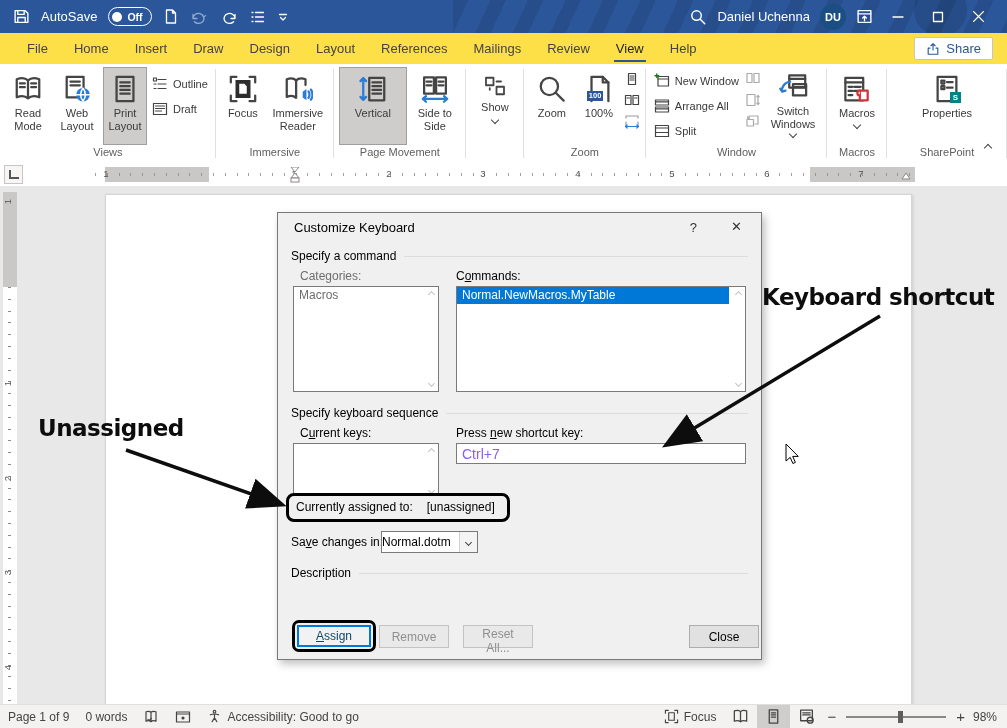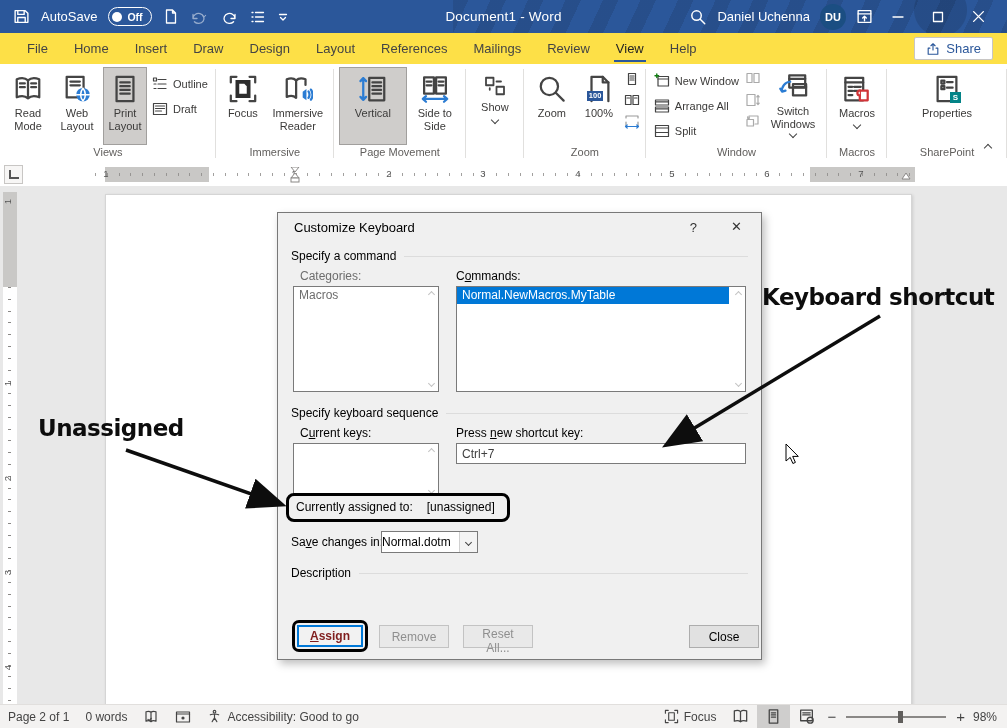--- a/index.html
+++ b/index.html
@@ -100,35 +100,35 @@
   .dsec::after{content:"";flex:1;height:1px;background:#dcdcdc;}
   .dlabel{position:absolute;color:#000;}
   .grey{color:#6d6d6d;}
   .listbox{position:absolute;background:#fff;border:1px solid #7a7a7a;overflow:hidden;}
   .litem{padding:1px 5px 2px;font-size:12px;color:#6d6d6d;margin-right:16px;white-space:nowrap;}
   .litem.sel{background:#0078d7;color:#fff;margin-right:16px;}
   .sc{position:absolute;right:2px;width:9px;height:9px;color:#c8c8c8;font-size:9px;line-height:9px;text-align:center;}
   .sc.up{top:3px}.sc.dn{bottom:3px}
   .scv{width:5px;height:5px;border-right:1.3px solid #c3c3c3;border-bottom:1.3px solid #c3c3c3;display:inline-block;}
   .scv.u{transform:rotate(-135deg);margin-top:2px}.scv.d{transform:rotate(45deg);}
-  .dinput{position:absolute;background:#fff;border:1px solid #7a7a7a;font-size:12px;font-family:inherit;
-    padding:2px 5px;color:#404040;}
+  .dinput{position:absolute;background:#fff;border:1px solid #7a7a7a;font-size:14px;font-family:inherit;
+    padding:2px 5px;color:#8b5cf6;}
   .assignedbox{position:absolute;left:8px;top:280px;display:inline-flex;gap:14px;align-items:flex-end;
     border:3px solid #000;border-radius:8px;padding:4px 12px 5px 7px;background:#f0f0f0;}
   .combo{position:absolute;left:103px;top:318px;width:97px;height:22px;border:1px solid #7a7a7a;
     background:#fff;display:flex;align-items:center;}
   .combo .val{flex:1;}
   .combo .cbtn{width:18px;height:100%;border-left:1px solid #d0d0d0;background:#f4f4f4;
     display:flex;align-items:center;justify-content:center;}
   .dbtn{position:absolute;height:23px;width:70px;font-size:12px;font-family:inherit;
     background:#e1e1e1;border:1px solid #adadad;color:#000;}
   .dbtn:disabled,.dbtn.dis{background:#e9e9e9;border-color:#c3c3c3;color:#8f8f8f;}
   .assignwrap{position:absolute;left:14px;top:407px;border:3px solid #000;border-radius:7px;padding:2px;}
-  .assignbtn{display:block;width:66px;height:22px;background:#f2f2f2;border:2px solid #0078d7;
-    font-size:12px;font-family:inherit;color:#7f1d1d;font-weight:bold;}
+  .assignbtn{display:block;width:74px;height:22px;background:#f2f2f2;border:2px solid #0078d7;
+    font-size:12px;font-family:inherit;color:#0c4a6e;}
 
   
   .anno{position:absolute;font-weight:bold;color:#0d0d0d;white-space:nowrap;z-index:40;
     font-family:"DejaVu Sans","Liberation Sans",sans-serif;letter-spacing:-0.5px;}
   #annoKb{left:762px;top:98px;font-size:23px;}
   #annoUn{left:38px;top:229px;font-size:23px;}
   #overlay{position:absolute;left:0;top:0;width:1007px;height:519px;z-index:50;pointer-events:none;}
 
   
   .statusbar{position:absolute;left:0;bottom:0;width:100%;height:23px;background:#f3f2f1;
@@ -179,21 +179,20 @@
             <path d="M6 3.5h8M6 8h8M6 12.5h8"></path>
             <path d="M2.5 3.5h1M2.5 8h1M2.5 12.5h1"></path>
           </svg>
         </i>
       <i>
           <svg width="12" height="12" viewBox="0 0 12 12" class="icw">
             <path d="M2.5 3.5h7M3.5 6.5l2.5 2.5 2.5-2.5"></path>
           </svg>
         </i>
     </div>
-    <div class="tbtitle">Document1 - Word</div>
     <div class="tbright">
       <i>
           <svg width="18" height="18" viewBox="0 0 16 16" class="icw">
             <circle cx="6.7" cy="6.7" r="4.2"></circle>
             <path d="M10 10l4 4"></path>
           </svg>
         </i>
       <span>Daniel Uchenna</span>
       <span class="avatar">
           <span>DU</span>
@@ -640,21 +639,21 @@
         </marker>
       </defs>
       <line x1="880" y1="130" x2="668" y2="258" stroke="#0d0d0d" stroke-width="3.5" marker-end="url(#ah)"></line>
       <line x1="126" y1="264" x2="280" y2="318" stroke="#0d0d0d" stroke-width="3.5" marker-end="url(#ah)"></line>
       <path d="M786 258 l0 17 l4.2 -3.6 l2.7 6.1 l2.5 -1.1 l-2.7 -6 l5.6 0 z" fill="#fff" stroke="#000" stroke-width="1"></path>
     </svg>
   </div>
 
   <footer class="statusbar">
     <span class="sbitem">
-        <span>Page 2 of 1</span>
+        <span>Page 1 of 9</span>
       </span>
     <span class="sbitem">
         <span>0 words</span>
       </span>
     <span class="sbitem">
       <i>
           <svg width="16" height="16" viewBox="0 0 16 16" class="ic">
             <path d="M8 3.2C6.8 2.2 4.8 2.1 3 2.8v9.4c1.8-.7 3.8-.6 5 .5 1.2-1.1 3.2-1.2 5-.5V2.8c-1.8-.7-3.8-.6-5 .4zM8 3.2v9.5"></path>
             <path d="M5 10.5l1.2 1.2 2-2.4"></path>
           </svg>

